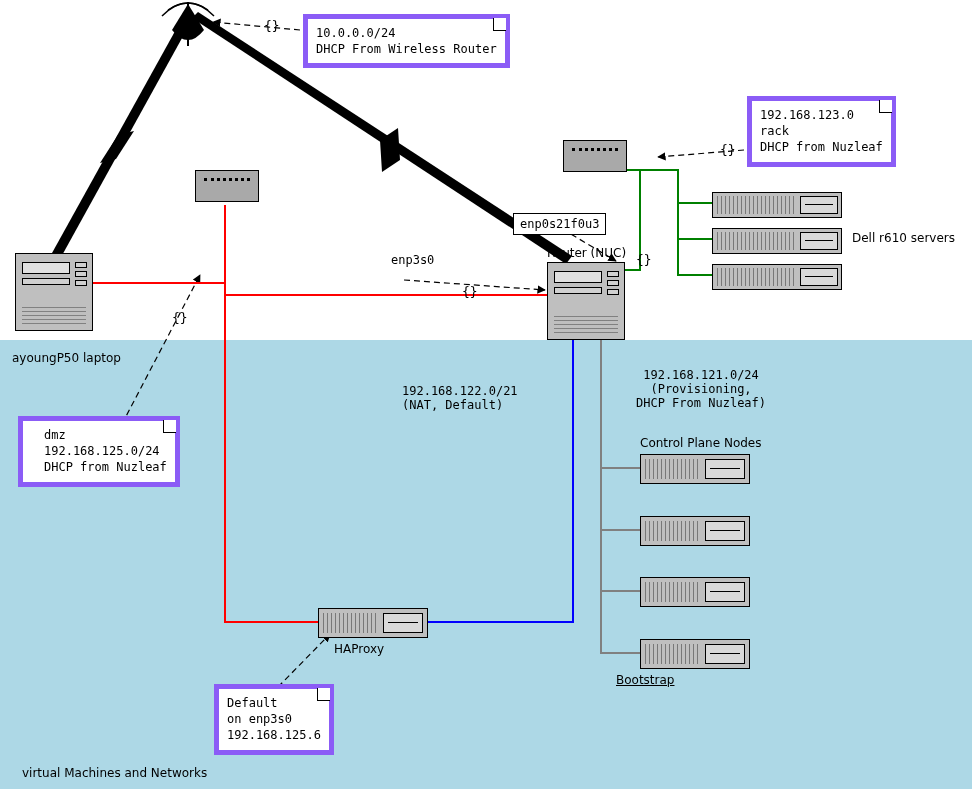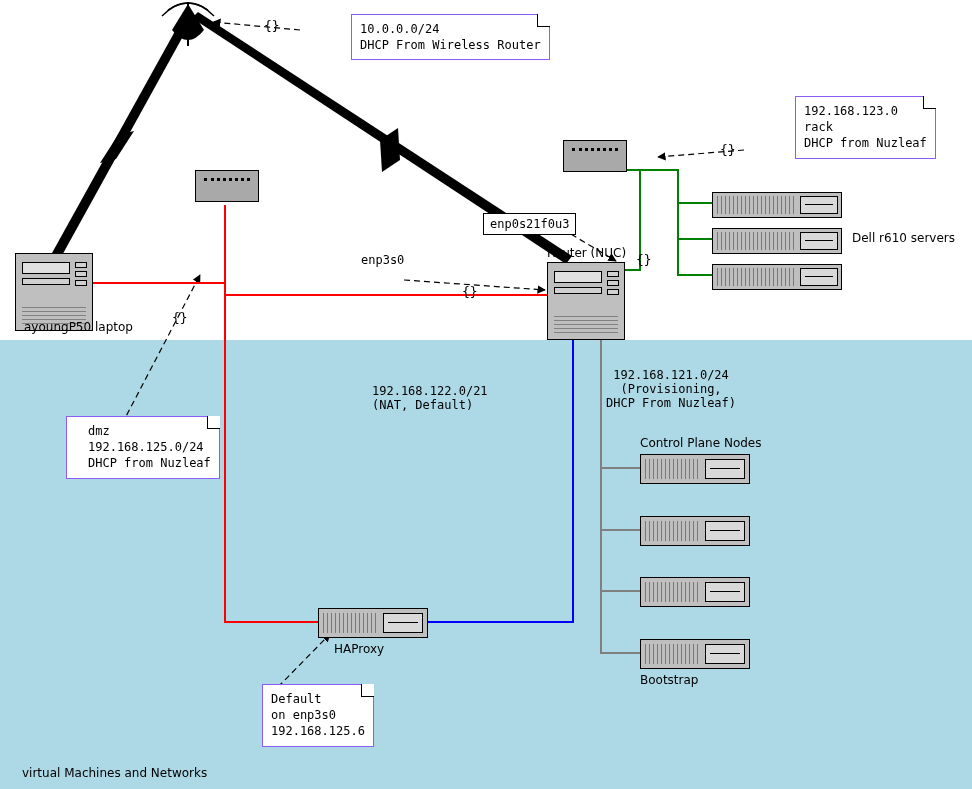--- a/index.html
+++ b/index.html
@@ -10,45 +10,45 @@
     font-size: 12px;
     color: #000;
     position: relative;
     overflow: hidden;
   }
   svg.canvas { position: absolute; left: 0; top: 0; width: 972px; height: 789px; pointer-events: none; }
   
   .note {
     position: absolute;
     background: #fff;
-    border: 1px solid #8b5cf6;
+    border: 5px solid #8b5cf6;
     padding: 6px 8px 6px 8px;
     line-height: 1.35;
     white-space: pre;
     font-family: "DejaVu Sans Mono", "Liberation Mono", monospace;
     font-size: 12px;
-    margin-left: 48px;
   }
   .note::after {
     content: "";
     position: absolute;
     top: -1px; right: -1px;
     width: 12px; height: 12px;
     background: #fff;
     border-left: 1px solid #000;
     border-bottom: 1px solid #000;
   }
   .label {
     position: absolute;
     font-family: "DejaVu Sans", "Liberation Sans", sans-serif;
     font-size: 12px;
     white-space: pre;
   }
   .labelmono {
     font-family: "DejaVu Sans Mono", "Liberation Mono", monospace;
+    margin-left: 30px;
   }
   .vm-region {
     position: absolute;
     background: #add8e6;
   }
   
   .switch {
     position: absolute;
     width: 62px; height: 30px;
     background: #a9a9a9;
@@ -178,21 +178,21 @@
 <div class="tower" style="left:15px; top:253px;">
   <div class="slot1"></div>
     <div class="slot2"></div>
   <div class="btns">
       <span></span>
       <span></span>
       <span></span>
     </div>
   <div class="vent"></div>
 </div>
-<div class="label" style="left:12px; top:320px;margin-left:12px;">ayoungP50 laptop</div>
+<div class="label" style="left:12px; top:351px;">ayoungP50 laptop</div>
 
 <div class="label" style="left:547px; top:246px;">Router (NUC)</div>
 <div class="tower" style="left:547px; top:262px;">
   <div class="slot1"></div>
     <div class="slot2"></div>
   <div class="btns">
       <span></span>
       <span></span>
       <span></span>
     </div>
@@ -229,21 +229,21 @@
     <div class="drive"></div>
 </div>
 <div class="vmserver" style="left:640px; top:577px;">
   <div class="grille"></div>
     <div class="drive"></div>
 </div>
 <div class="vmserver" style="left:640px; top:639px;">
   <div class="grille"></div>
     <div class="drive"></div>
 </div>
-<div class="label" style="left:640px; top:673px;">Bootstrap</div>
+<div class="label" style="left:616px; top:673px;text-decoration:underline;">Bootstrap</div>
 
 <div class="note" style="left:303px; top:14px;">10.0.0.0/24
 DHCP From Wireless Router</div>
 <div class="note" style="left:747px; top:96px;">192.168.123.0
 rack
 DHCP from Nuzleaf</div>
 <div class="note" style="left:18px; top:416px;padding-left:21px;">dmz
 192.168.125.0/24
 DHCP from Nuzleaf</div>
 <div class="note" style="left:214px; top:684px;">Default

